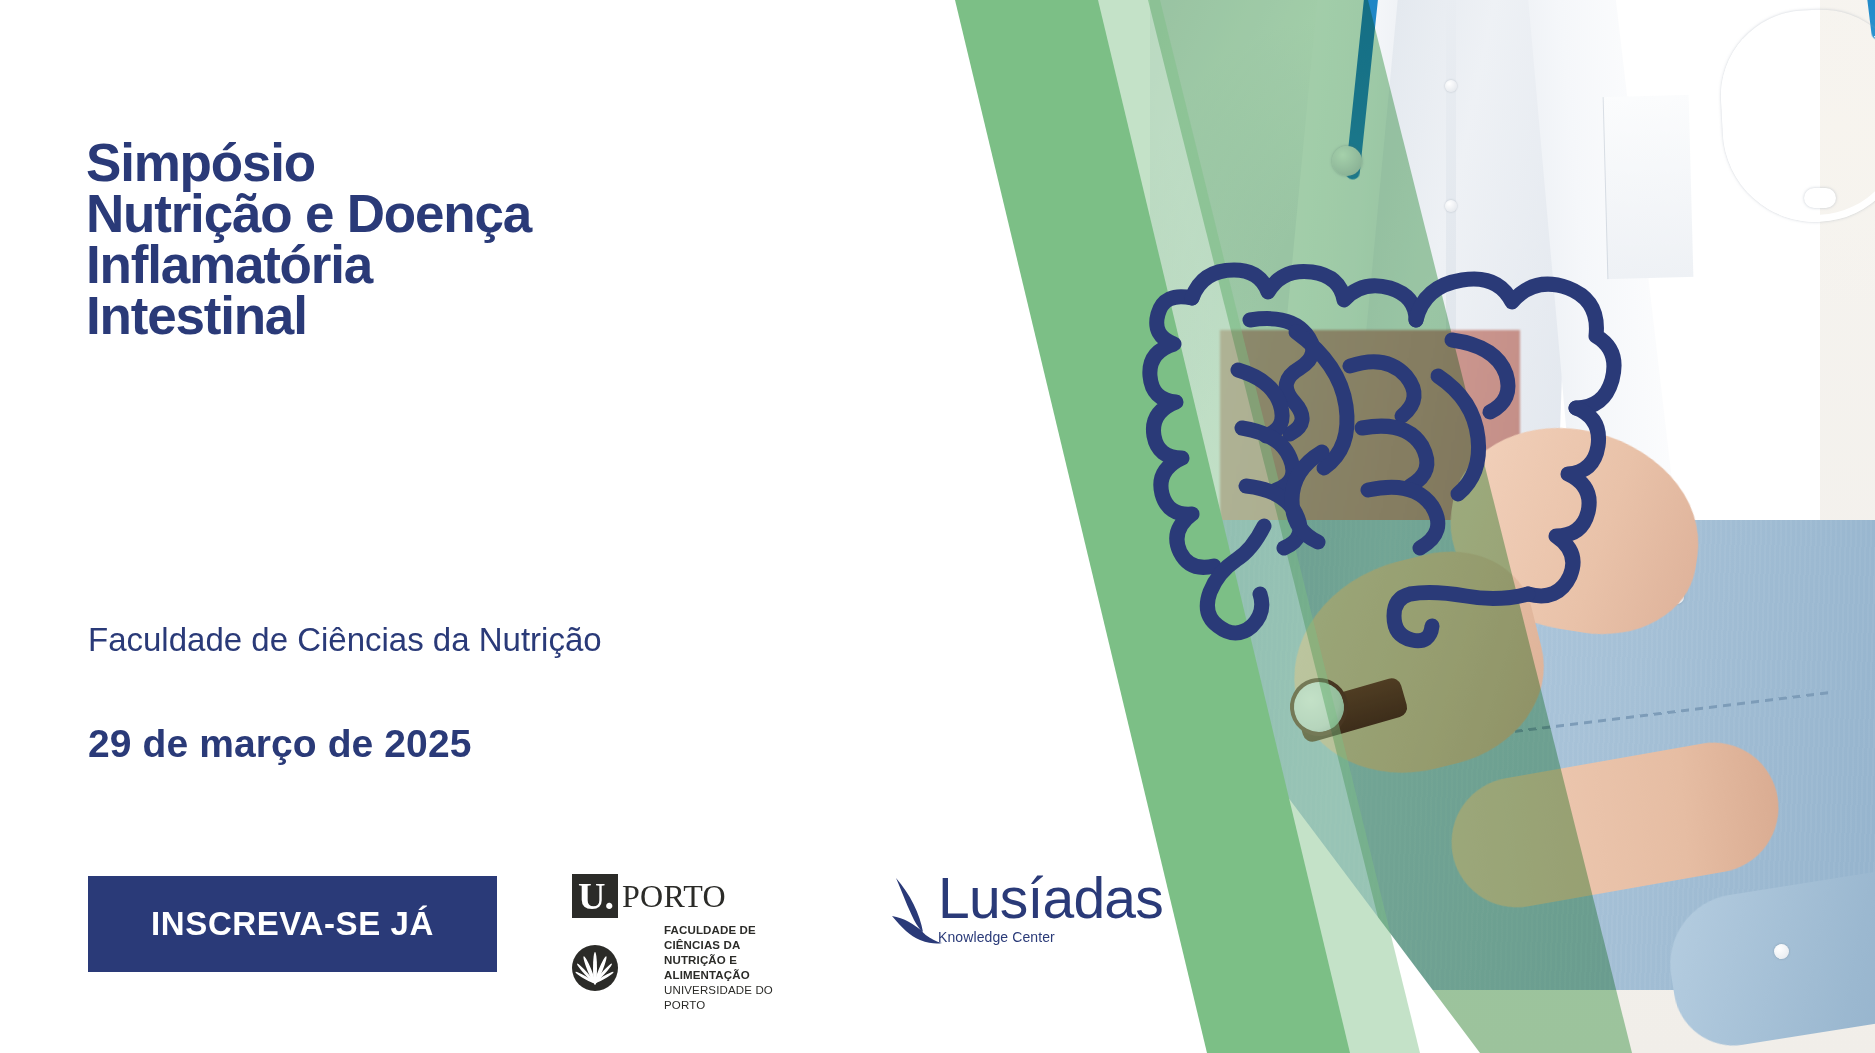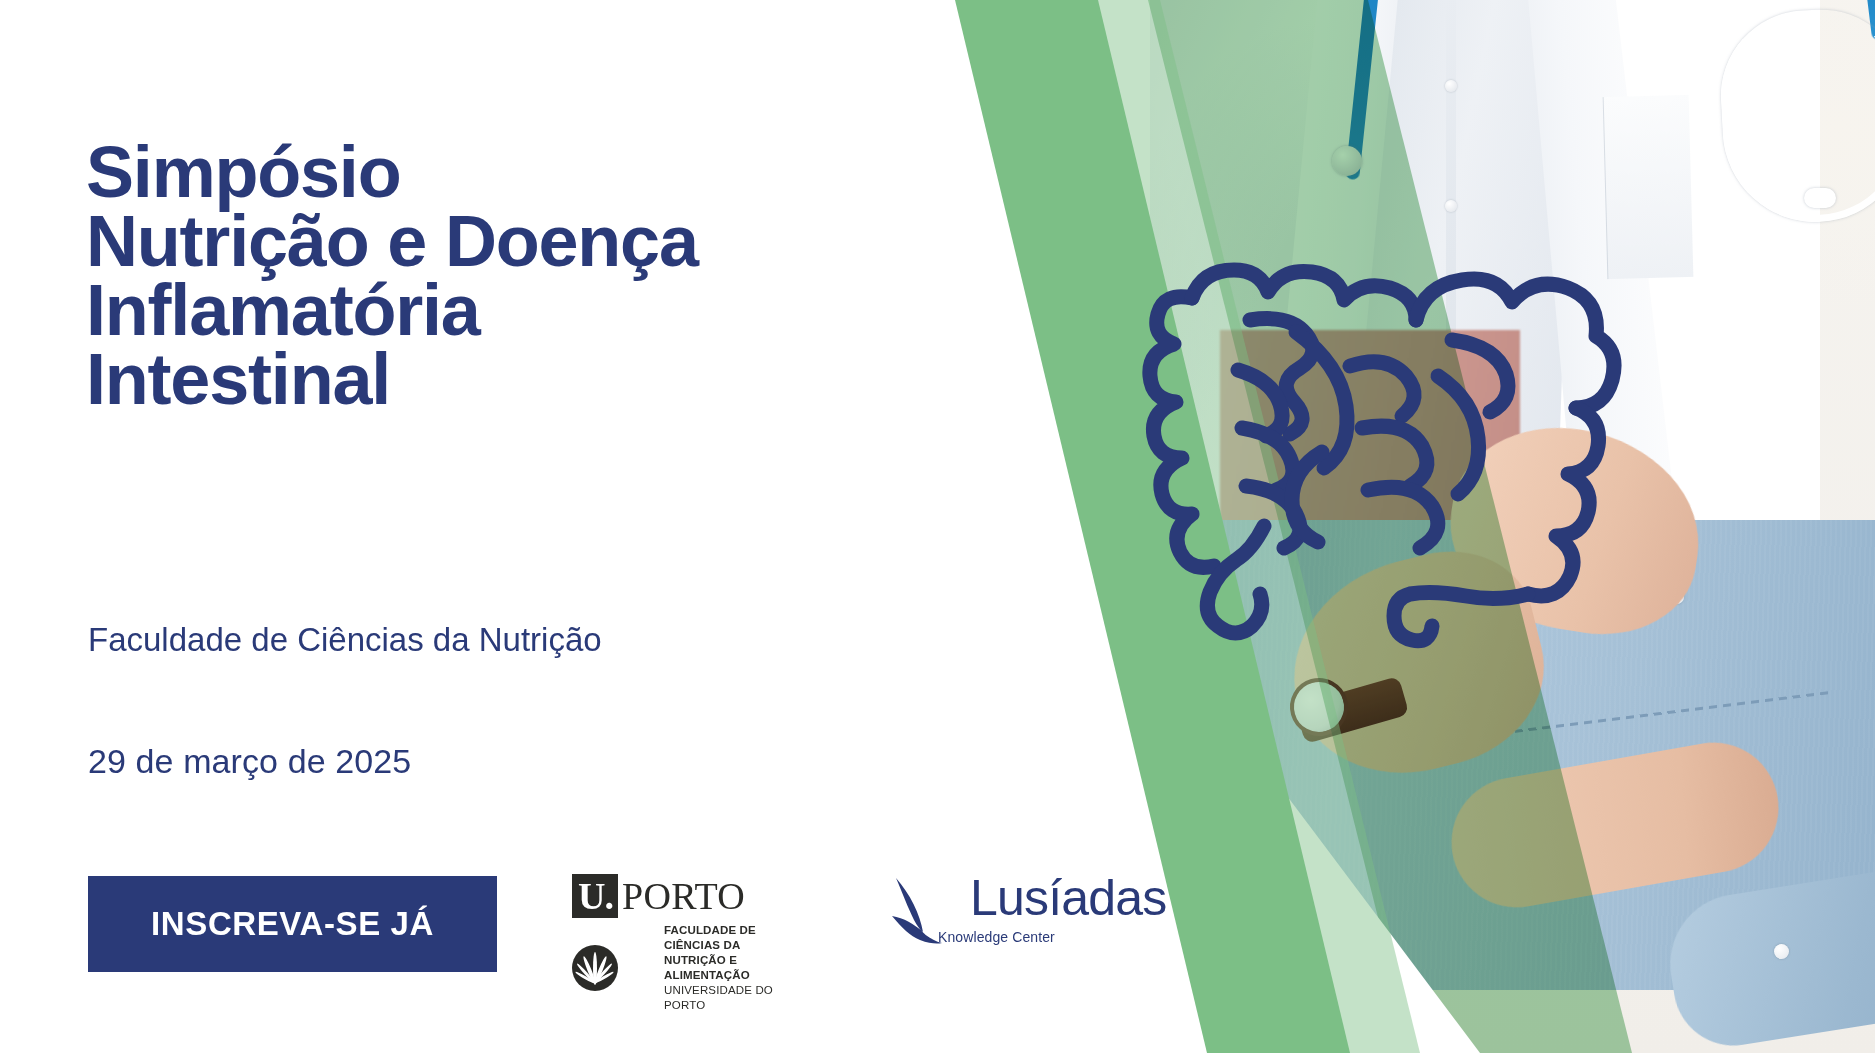--- a/index.html
+++ b/index.html
@@ -225,34 +225,34 @@
     width:520px; height:470px;
     pointer-events:none;
   }
   .intestine svg { width:100%; height:100%; display:block; overflow:visible; }
 
   
   .content { position:absolute; left:0; top:0; width:960px; height:1053px; }
   .title {
     position:absolute; left:86px; top:138px; width:840px;
     color:var(--navy,#2a3a78);
-    font-size:72px; font-weight:bold; line-height:.96;
+    font-size:53px; font-weight:bold; line-height:.96;
     letter-spacing:-1.2px;
   }
   .title span { display:block; }
   .subtitle {
     position:absolute; left:88px; top:618px; width:800px;
     color:var(--navy,#2a3a78);
     font-size:33px; font-weight:normal; line-height:1.32;
   }
   .subtitle span { display:block; }
   .date {
-    position:absolute; left:88px; top:742px;
+    position:absolute; left:88px; top:722px;
     color:var(--navy,#2a3a78);
-    font-size:34px; font-weight:normal; letter-spacing:.1px;
+    font-size:39px; font-weight:bold; letter-spacing:.1px;
   }
   .cta {
     position:absolute; left:88px; top:876px;
     width:409px; height:96px;
     background:var(--navy,#2a3a78);
     color:#ffffff;
     font-size:33px; font-weight:bold; letter-spacing:.6px;
     display:flex; align-items:center; justify-content:center;
     border:none; cursor:pointer;
   }
@@ -265,21 +265,21 @@
   .uporto-top { display:flex; align-items:flex-end; height:46px; }
   .u-box {
     background:#2b2b28; color:#ffffff;
     font-family:"Liberation Serif", serif;
     font-size:38px; font-weight:bold;
     line-height:44px; padding:0 5px 0 6px;
     letter-spacing:-1px;
   }
   .porto-word {
     font-family:"Liberation Serif", serif;
-    font-size:38px; line-height:44px; letter-spacing:.3px;
+    font-size:32px; line-height:44px; letter-spacing:.3px;
     margin-left:4px; color:#2b2b28;
   }
   .uporto-bottom { display:flex; align-items:center; margin-top:5px;gap:38px; }
   .leaf-mark {
     width:46px; height:46px; flex:0 0 46px; border-radius:50%;
     background:#2b2b28; position:relative; overflow:hidden; margin-right:8px;
   }
   .leaf-mark i {
     position:absolute; background:#ffffff; border-radius:50%;
     transform-origin:50% 100%;
@@ -289,22 +289,22 @@
   .fac-lines .b { font-weight:bold; }
 
   .logo-lusiadas {
     position:absolute; left:890px; top:872px; width:270px; height:110px;
     color:var(--navy,#2a3a78);
   }
   .lus-row { display:flex; align-items:flex-start; }
   .lus-mark { width:52px; height:72px; flex:0 0 52px; margin-top:2px; }
   .lus-text { margin-left:-4px; }
   .lus-word {
-    font-size:50px; line-height:52px; font-weight:normal;
-    letter-spacing:-.8px; color:var(--navy,#2a3a78);margin-left:32px;
+    font-size:57px; line-height:52px; font-weight:normal;
+    letter-spacing:-.8px; color:var(--navy,#2a3a78);
   }
   .lus-sub {
     font-size:14px; line-height:26px; letter-spacing:.1px;
     color:var(--navy,#2a3a78); text-align:right; margin-top:-2px;
   }
 </style>
 </head>
 <body>
 
 <div class="banner">

